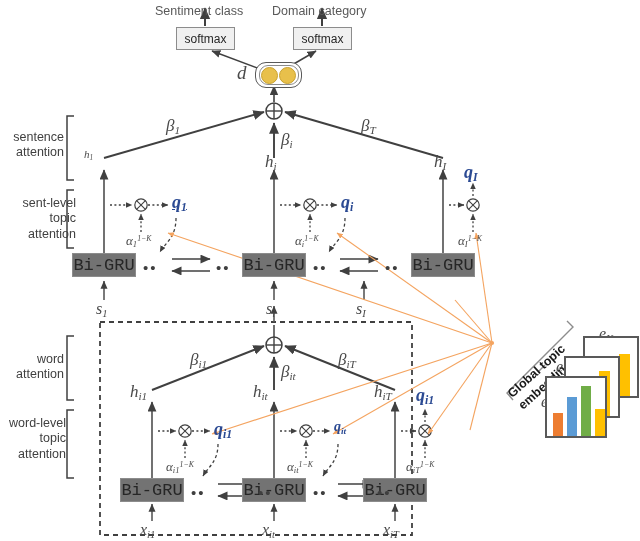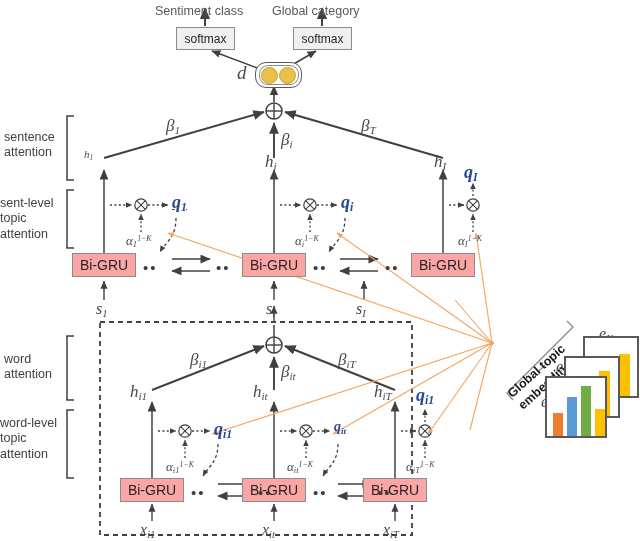--- a/index.html
+++ b/index.html
@@ -4,23 +4,23 @@
 <style>
   html,body{margin:0;padding:0;background:#ffffff;}
   body{font-family:"Liberation Sans", sans-serif;}
   #stage{position:relative;width:640px;height:541px;background:#fff;overflow:hidden;}
   svg.layer{position:absolute;left:0;top:0;width:640px;height:541px;overflow:visible;}
   .lbl{position:absolute;color:#595959;white-space:nowrap;}
   .math{font-family:"Liberation Serif", serif;font-style:italic;color:#4a4a4a;}
   .mathq{font-family:"Liberation Serif", serif;font-style:italic;color:#2b4a93;font-weight:bold;}
   .sub{font-size:.66em;font-style:italic;vertical-align:-0.28em;}
   .sup{font-size:.6em;font-style:italic;vertical-align:0.52em;}
-  .side{position:absolute;text-align:left;font-size:12.5px;color:#404040;line-height:1.22;}
-  .gru{position:absolute;background:#fca5a5;border:1.4px solid #8c8c8c;
-       font-family:Liberation Sans, sans-serif;font-size:14px;color:#262626;
+  .side{position:absolute;text-align:right;font-size:12.5px;color:#404040;line-height:1.22;}
+  .gru{position:absolute;background:#737373;border:1.4px solid #8c8c8c;
+       font-family:Liberation Mono, monospace;font-size:17px;color:#262626;
        display:flex;align-items:center;justify-content:center;box-sizing:border-box;}
   .softmax{position:absolute;background:#f0f0f0;border:1.2px solid #8c8c8c;
        font-family:"Liberation Sans", sans-serif;font-size:12px;color:#262626;
        display:flex;align-items:center;justify-content:center;box-sizing:border-box;}
   .toptxt{position:absolute;font-family:"Liberation Sans", sans-serif;font-size:12.5px;color:#595959;}
   .card{position:absolute;background:#fff;border:2px solid #595959;box-sizing:border-box;}
   .bar{position:absolute;bottom:0;}
   .gte{position:absolute;font-family:"Liberation Sans", sans-serif;font-size:12.5px;
        color:#1a1a1a;font-weight:bold;line-height:1.25;text-align:left;
        transform:rotate(-42deg);transform-origin:left top;}
@@ -171,21 +171,21 @@
       <path d="M74,410 L67,410 L67,478 L74,478"></path>
     </g>
 
     <g stroke="#8c8c8c" stroke-width="1.4" fill="none">
       <path d="M513,400 L507,393 L573,327 L567,321" transform="rotate(0)"></path>
       <path d="M538,372 L545,365"></path>
     </g>
   </svg>
 
   <div class="toptxt" style="left:155px;top:4px;">Sentiment class</div>
-  <div class="toptxt" style="left:272px;top:4px;">Global category</div>
+  <div class="toptxt" style="left:272px;top:4px;">Domain category</div>
 
   <div class="softmax" style="left:176px;top:27px;width:59px;height:23px;">softmax</div>
   <div class="softmax" style="left:293px;top:27px;width:59px;height:23px;">softmax</div>
 
   <div class="lbl math" style="left:237px;top:62px;font-size:19px;">d</div>
   <div style="position:absolute;left:255px;top:62px;width:45px;height:24px;border:1.5px solid #595959;
               border-radius:11px;background:#fff;"></div>
   <div style="position:absolute;left:258.5px;top:65px;width:38px;height:18px;border:1.2px solid #8c8c8c;
               border-radius:9px;background:#fff;"></div>
   <div style="position:absolute;left:261px;top:66.5px;width:15px;height:15px;border-radius:50%;

